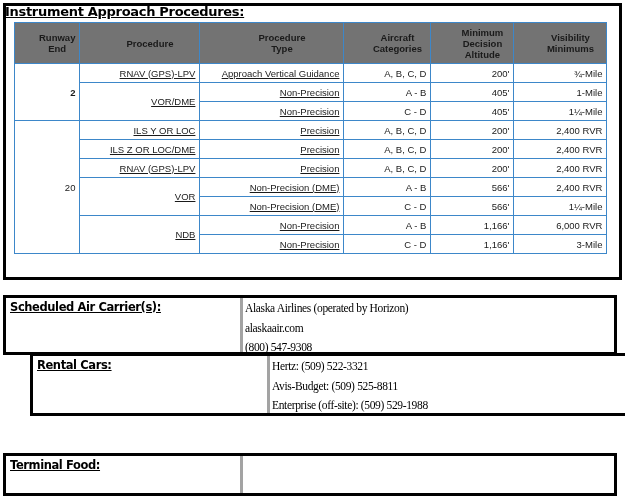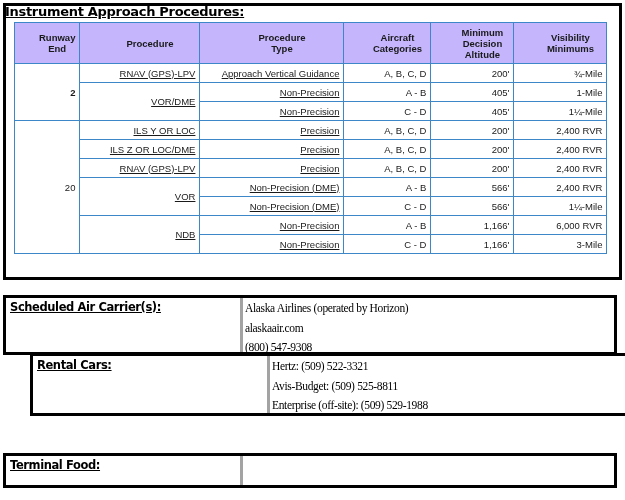--- a/index.html
+++ b/index.html
@@ -16,21 +16,21 @@
     }
     table.procs {
       position: absolute; left: 14px; top: 22px;
       border-collapse: collapse; table-layout: fixed;
       font-size: 9.5px; color: #1a1a1a;
     }
     table.procs th, table.procs td {
       border: 1px solid #3d87c9; padding: 0 4px; line-height: 11px;
     }
     table.procs th {
-      background: #c4b5fd; font-weight: bold; text-align: center; height: 40px; font-size: 9.5px; padding-left: 24px;
+      background: #737373; font-weight: bold; text-align: center; height: 40px; font-size: 9.5px; padding-left: 24px;
     }
     table.procs td { height: 18px; }
     td.c { text-align: right; }
     td.l { text-align: right; text-decoration: underline; }
     td.rw-bold { font-weight: bold; }
     td.two { height: 24px; }
 
     .info-box {
       position: absolute; left: 3px; width: 614px;
       border: 3px solid #000; box-sizing: border-box; display: flex;
@@ -155,15 +155,15 @@
 
 <div class="info-box" style="top:353px; height:63px;margin-left:27px;">
   <div class="info-label">Rental Cars:</div>
   <div class="info-lines">
     <div>Hertz: (509) 522-3321</div>
     <div>Avis-Budget: (509) 525-8811</div>
     <div>Enterprise (off-site): (509) 529-1988</div>
   </div>
 </div>
 
-<div class="info-box" style="top:453px; height:35px;">
+<div class="info-box" style="top:453px; height:43px;">
   <div class="info-label">Terminal Food:</div>
 </div>
 
 </body></html>

